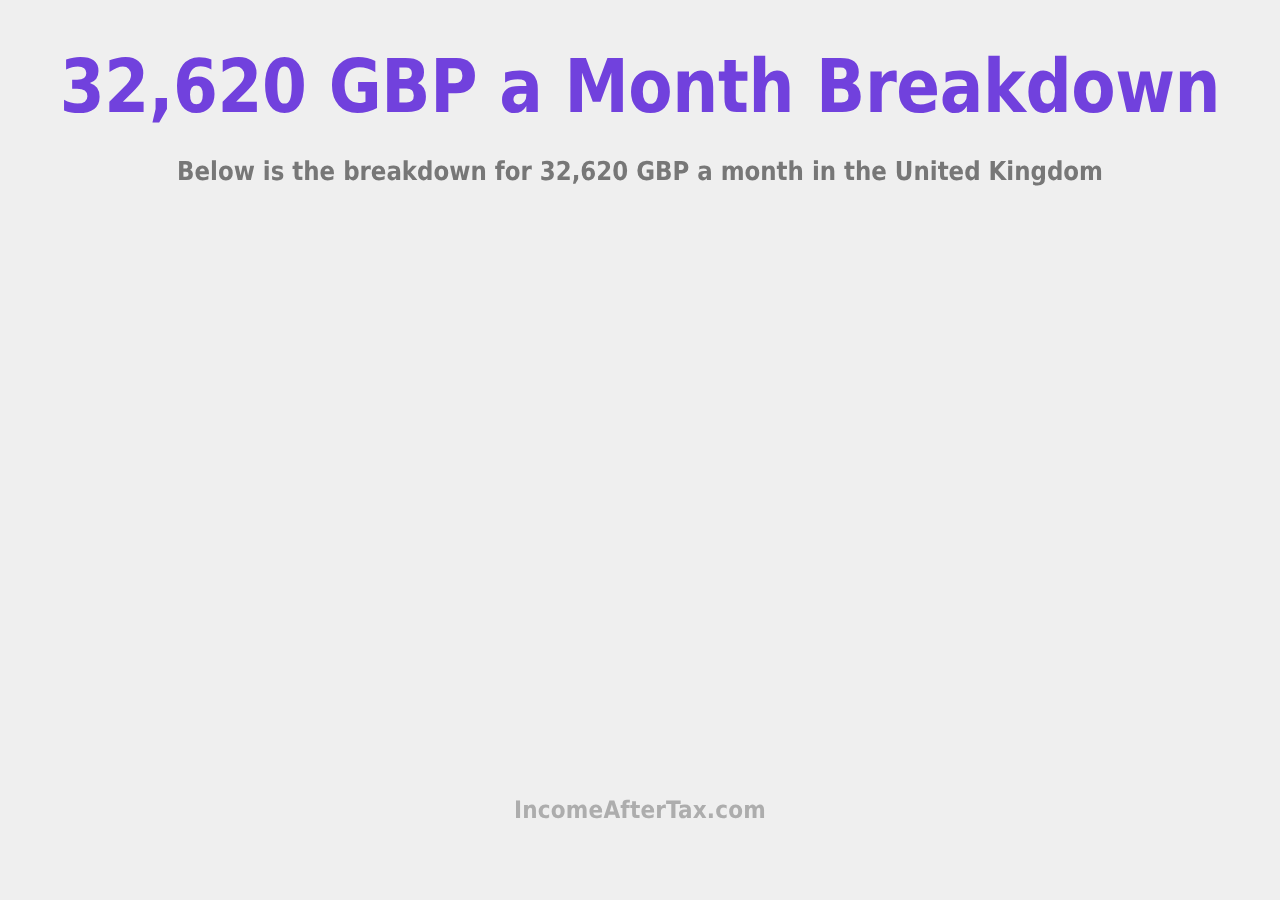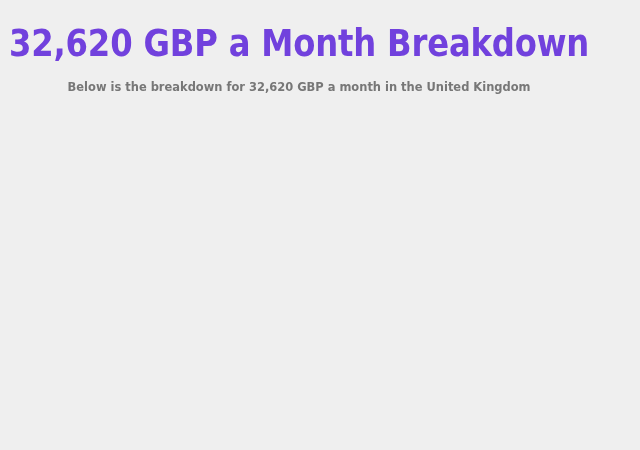--- a/index.html
+++ b/index.html
@@ -13,21 +13,21 @@
     font-family: "Liberation Sans", sans-serif;
     overflow: hidden;
   }
   .page {
     position: relative;
     width: 640px;
     height: 450px;
     background: #efefef;
     box-sizing: border-box;
     display: flex;
-    flex-direction: row;
+    flex-direction: column;
   }
   .header {
     padding-top: 22px;
     text-align: center;
   }
   .page-title {
     margin: 0;
     font-family: "DejaVu Sans Condensed", "Liberation Sans Narrow", "Liberation Sans", sans-serif;
     font-size: 37px;
     font-weight: bold;
@@ -85,14 +85,17 @@
 
   <div class="header">
     <h1 class="page-title">32,620 GBP a Month Breakdown</h1>
     <p class="page-subtitle">Below is the breakdown for 32,620 GBP a month in the United Kingdom</p>
   </div>
 
   <div class="chart-area">
     <div class="chart-plot"></div>
   </div>
 
+  <div class="footer">
+    <span class="site-credit">IncomeAfterTax.com</span>
+  </div>
 
 </div>
 
 </body></html>

